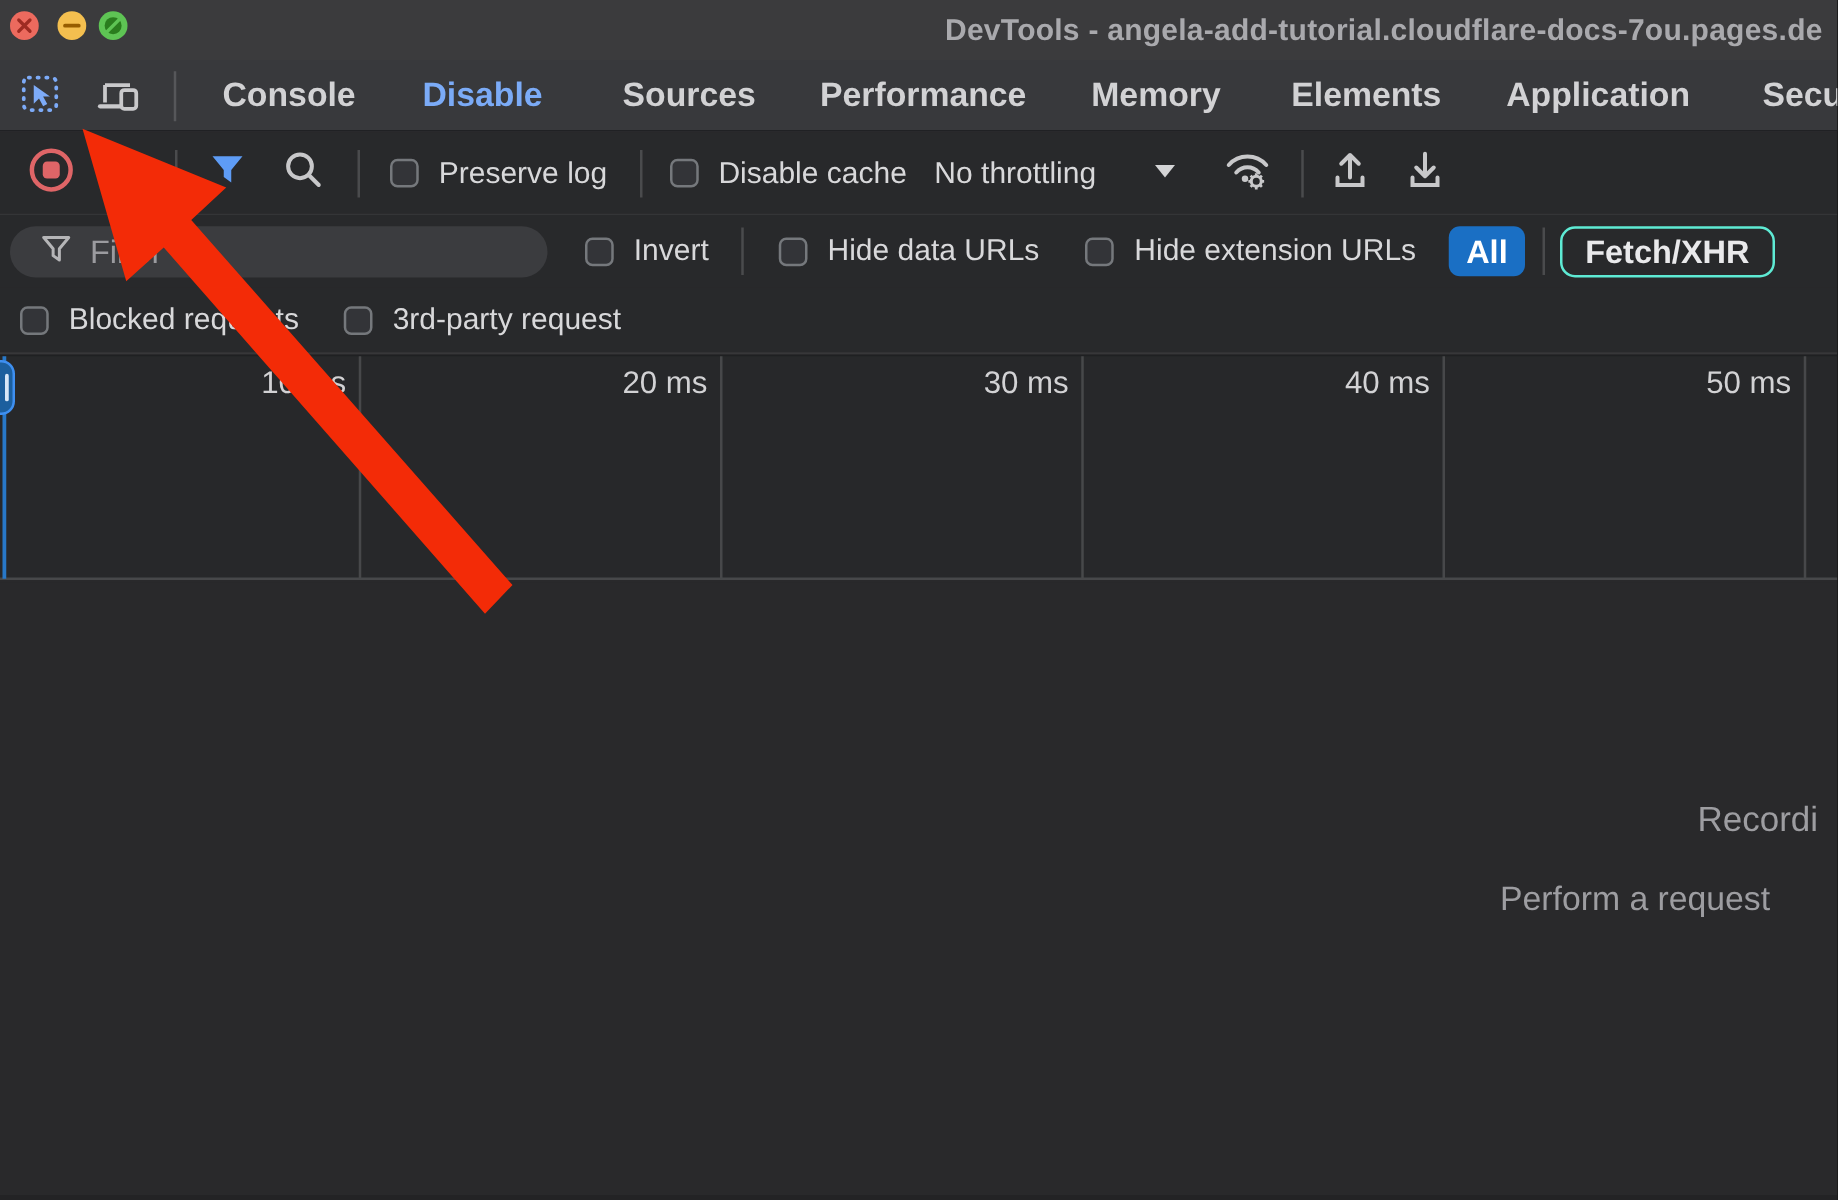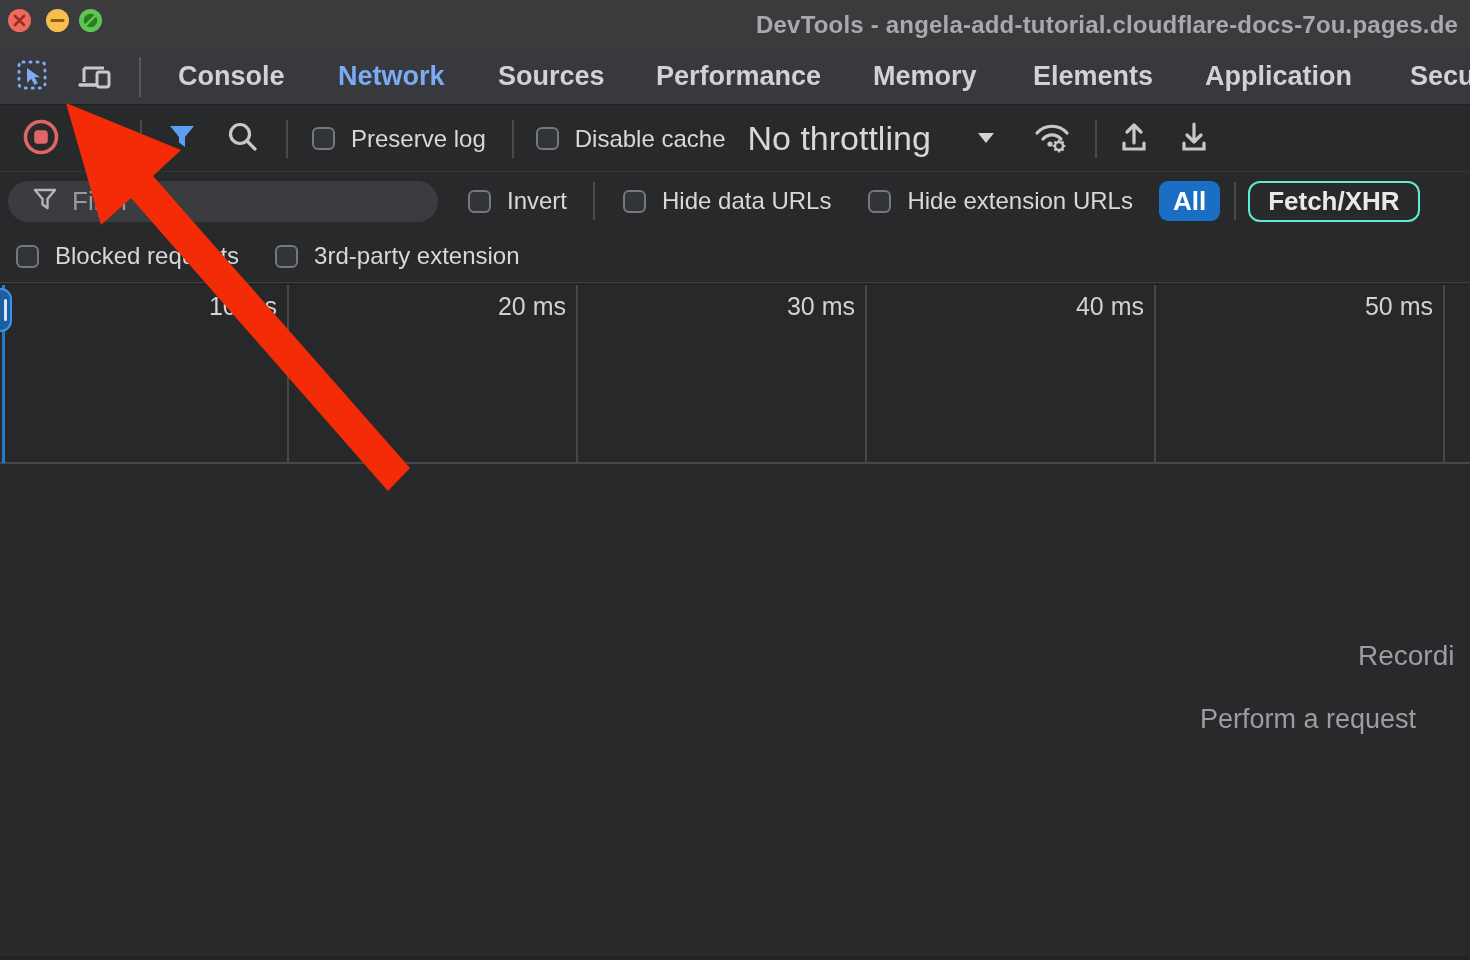--- a/index.html
+++ b/index.html
@@ -47,21 +47,21 @@
     position:absolute; left:0; top:106px; width:1470px; height:66px;
     background:#28292b; display:flex; align-items:center;
     border-bottom:1px solid #343537;
   }
   .vsep { width:2px; height:38px; background:#4a4b4d; flex-shrink:0; }
   .cb {
     width:23px; height:23px; border:2px solid #75787c; border-radius:6px;
     background:#333438; flex-shrink:0;
   }
   .tb-label { font-size:24px; color:#d8d8da; margin-left:16px; white-space:nowrap; flex-shrink:0; }
-  .plain-label { font-size:34px; color:#d8d8da; white-space:nowrap; flex-shrink:0; }
+  .plain-label { font-size:24px; color:#d8d8da; white-space:nowrap; flex-shrink:0; }
 
   
   .filterrow1 {
     position:absolute; left:0; top:172px; width:1470px; height:58px;
     background:#28292b; display:flex; align-items:center;
   }
   .filterrow2 {
     position:absolute; left:0; top:230px; width:1470px; height:53px;
     background:#28292b; display:flex; align-items:center;
     border-bottom:1px solid #3c3d3f;
@@ -157,21 +157,21 @@
           <rect x="21" y="16" width="12" height="15" rx="2.5" fill="#38393c" stroke="#c9c9cb" stroke-width="3"></rect>
         </svg>
       </span>
     </div>
     <div class="tab-sep"></div>
 
     <div class="tab" style="left:178px">
         <span>Console</span>
       </div>
     <div class="tab selected" style="left:338px">
-        <span>Network</span>
+        <span>Disable</span>
       </div>
     <div class="tab" style="left:498px">
         <span>Sources</span>
       </div>
     <div class="tab" style="left:656px">
         <span>Performance</span>
       </div>
     <div class="tab" style="left:873px">
         <span>Memory</span>
       </div>
@@ -276,21 +276,21 @@
     <div class="tb-label">Hide extension URLs</div>
     <div class="all-btn">All</div>
     <div class="vsep" style="margin-left:14px"></div>
     <div class="fetch-btn">Fetch/XHR</div>
   </div>
 
   <div class="filterrow2">
     <div class="cb" style="margin-left:16px"></div>
     <div class="tb-label">Blocked requests</div>
     <div class="cb" style="margin-left:36px"></div>
-    <div class="tb-label">3rd-party extension</div>
+    <div class="tb-label">3rd-party request</div>
   </div>
 
   <div class="timeline">
     <div class="tcol" style="left:0">
         <span class="tick">10 ms</span>
       </div>
     <div class="tcol" style="left:289px">
         <span class="tick">20 ms</span>
       </div>
     <div class="tcol" style="left:578px">

